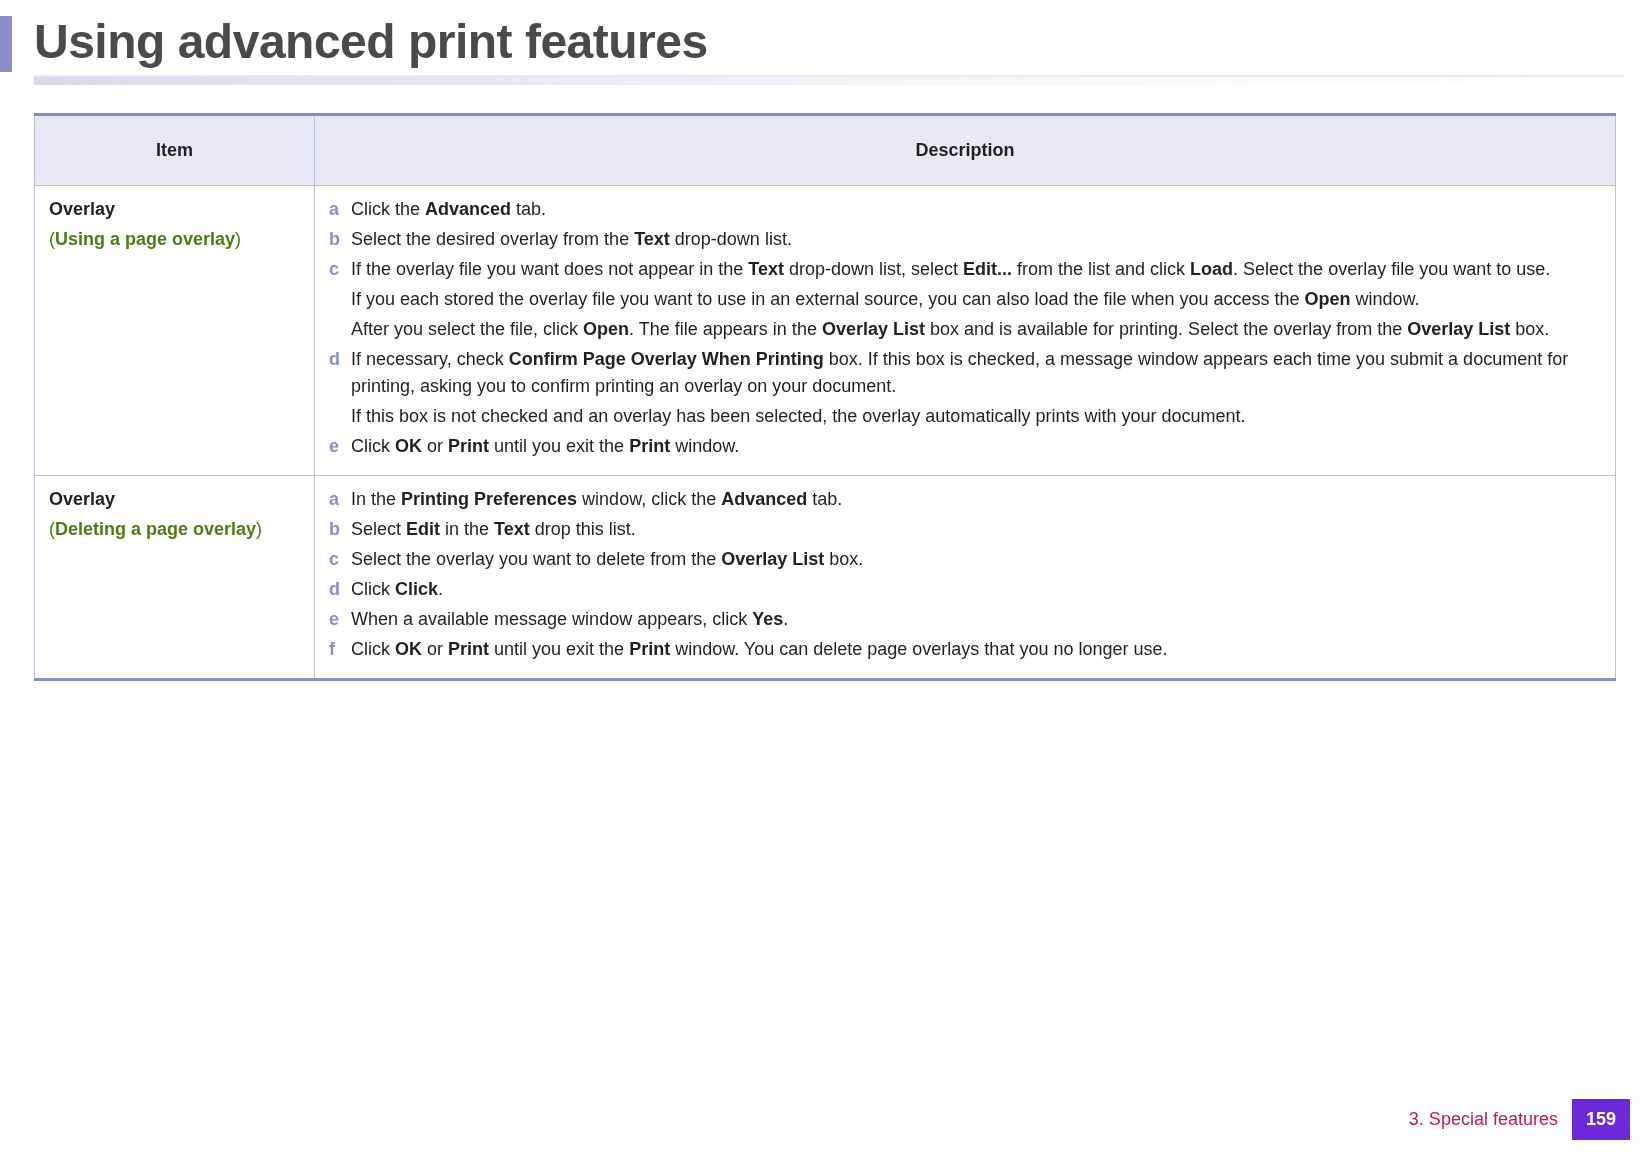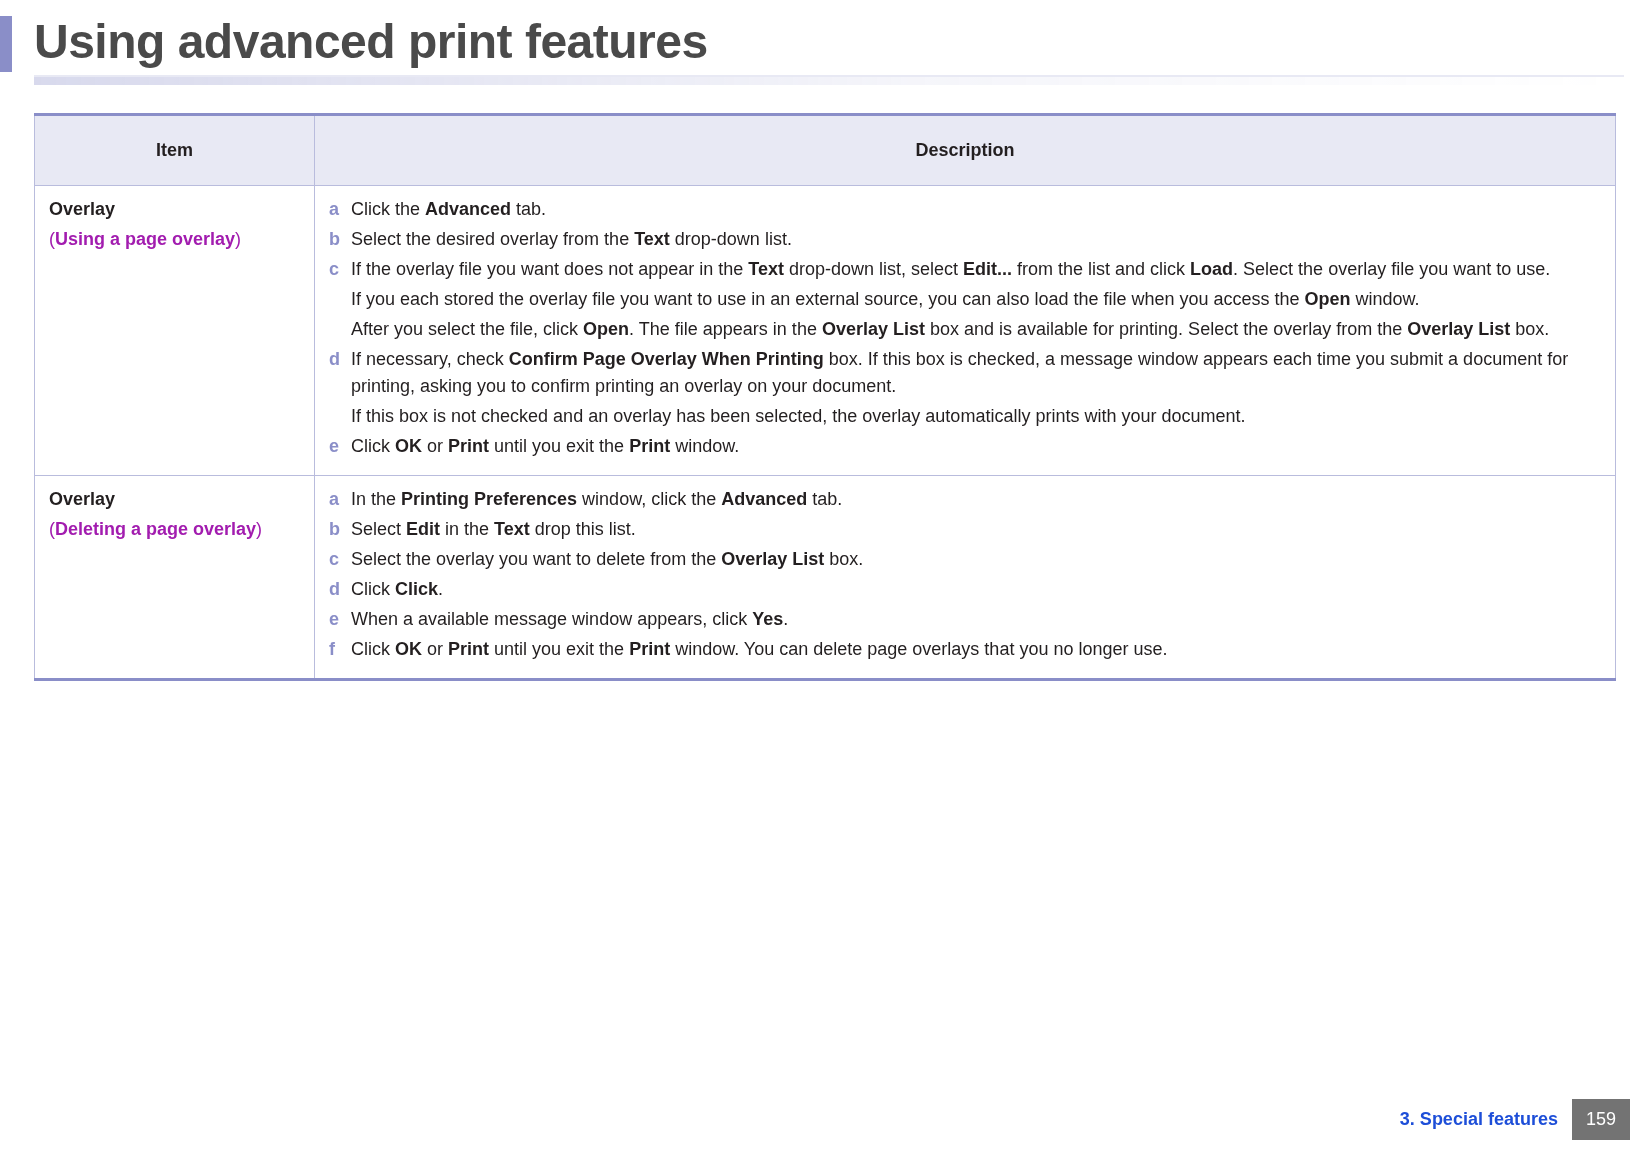--- a/index.html
+++ b/index.html
@@ -70,21 +70,21 @@
     border-left: 1px solid #b9bcdd;
     border-right: 1px solid #b9bcdd;
     border-top: 1px solid #b9bcdd;
     padding: 10px 14px 12px 14px;
     vertical-align: top;
     font-size: 18px;
     line-height: 1.45;
   }
   .item-col { width: 280px; }
   .item-title { font-weight: 700; display: block; margin-bottom: 4px; }
-  .item-sub { color: #a21caf; }
+  .item-sub { color: #4d7c0f; }
   .item-sub .paren { font-weight: 400; }
   .item-sub .inner { font-weight: 700; }
   ol.steps { list-style: none; padding: 0; margin: 0; }
   ol.steps > li {
     position: relative;
     padding-left: 22px;
     margin-bottom: 4px;
   }
   ol.steps > li .marker {
     position: absolute;
@@ -101,28 +101,28 @@
   b { font-weight: 700; }
   .footer {
     position: absolute;
     bottom: 18px;
     right: 20px;
     display: flex;
     align-items: stretch;
     font-size: 18px;
   }
   .footer .chapter {
-    color: #1d4ed8;
-    font-weight: 700;
+    color: #be185d;
+    font-weight: 400;
     padding: 10px 14px;
   }
   .footer .pagebox {
-    background: #737373;
+    background: #6d28d9;
     color: #fff;
-    font-weight: 400;
+    font-weight: 700;
     padding: 10px 14px;
     min-width: 50px;
     text-align: center;
   }
 </style>
 </head>
 <body>
 
 <div class="page-header">
   <div class="tab-bar"></div>

